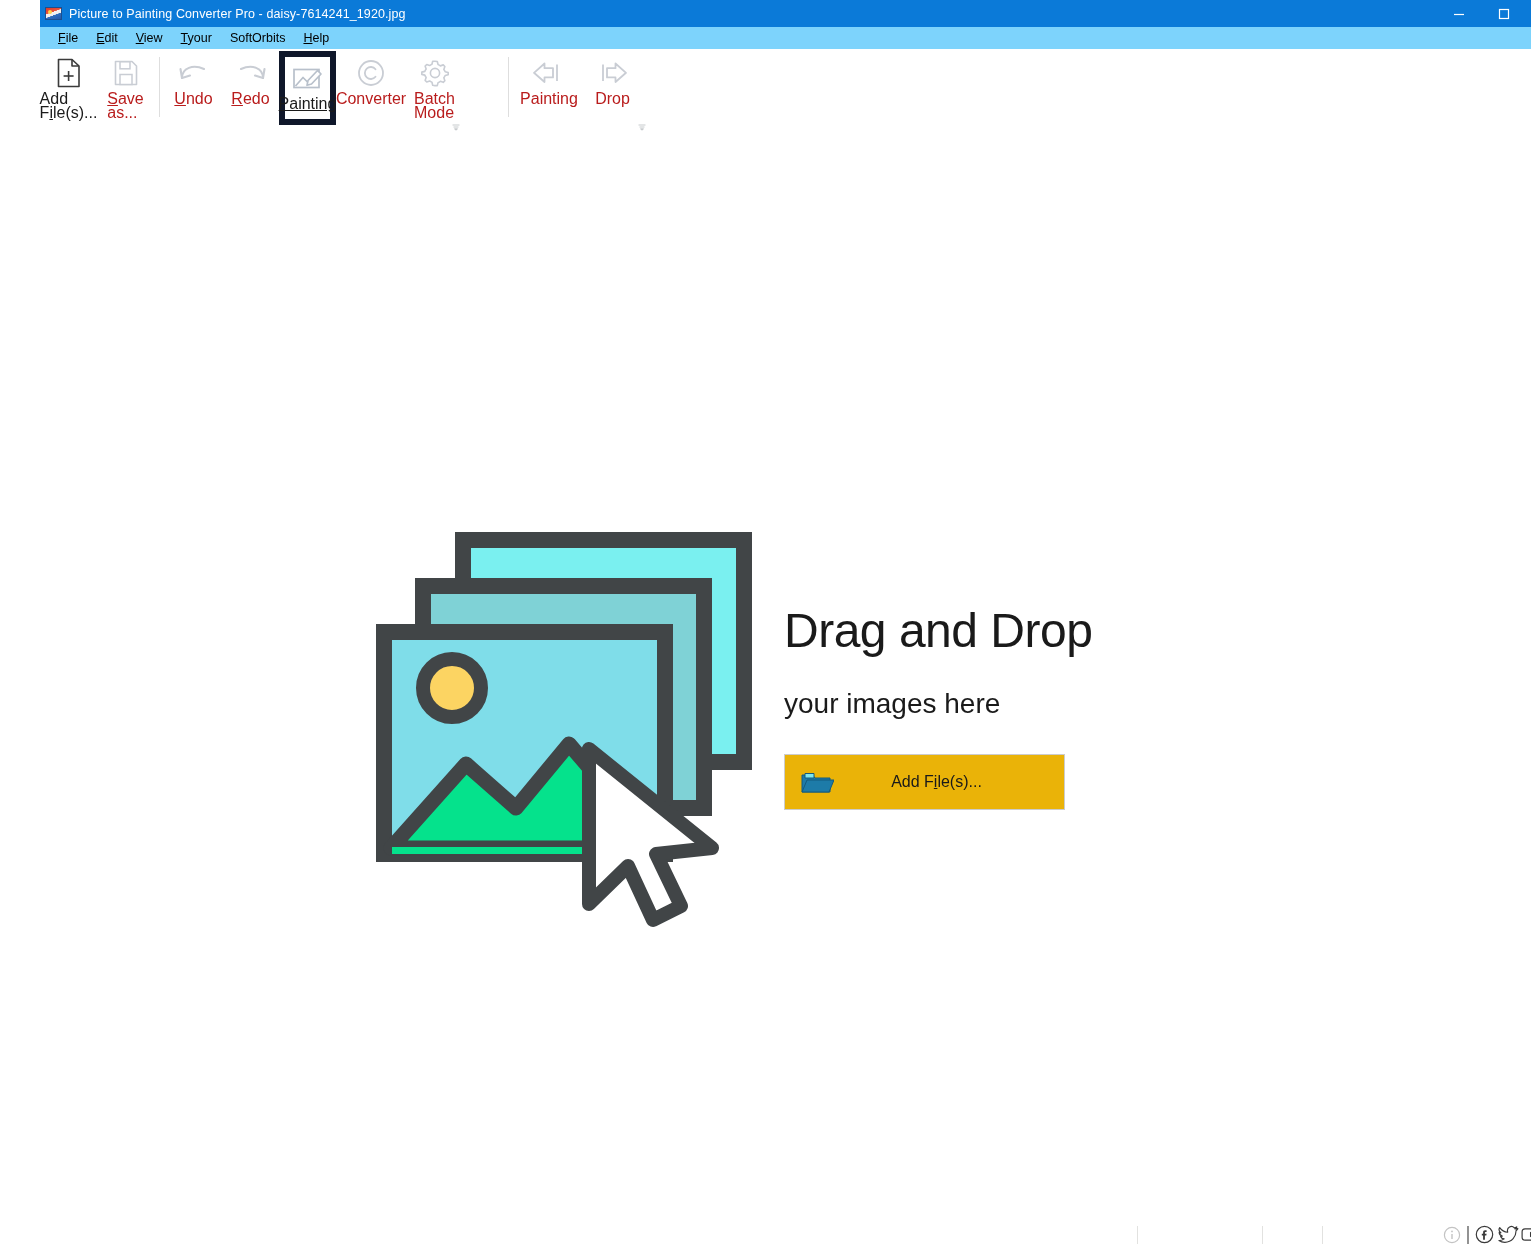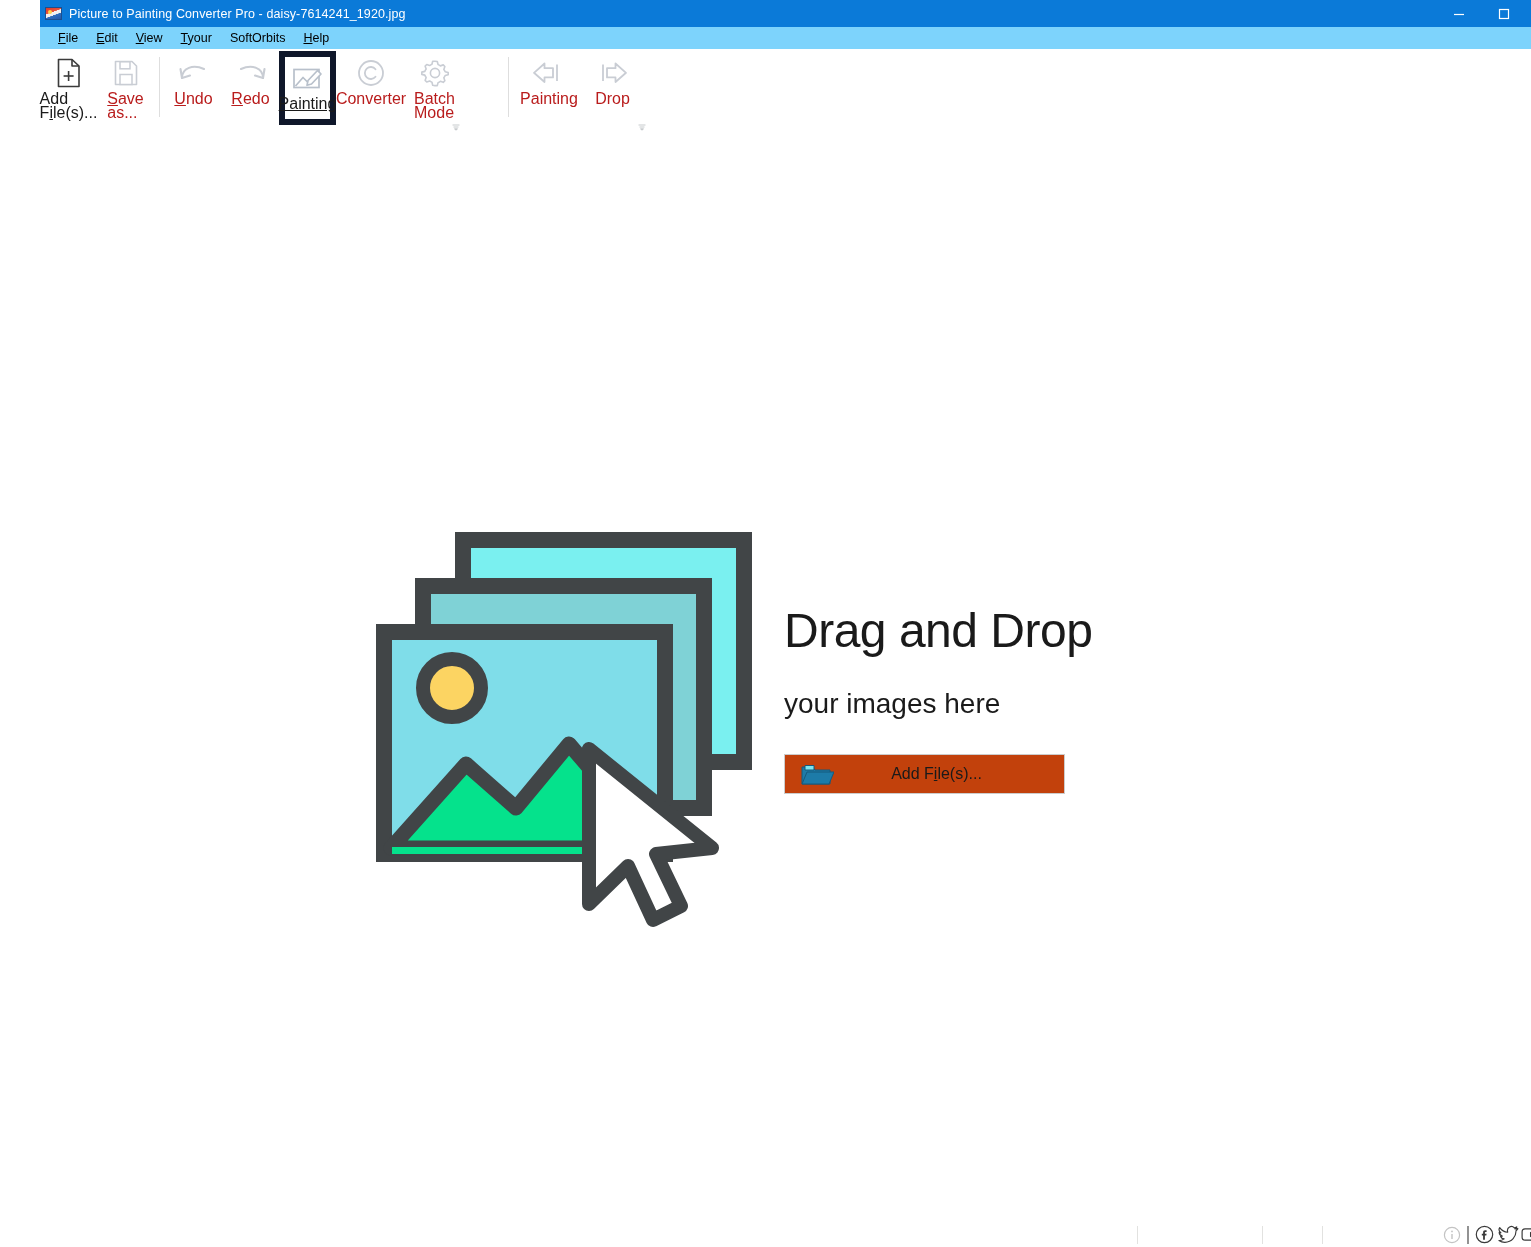--- a/index.html
+++ b/index.html
@@ -202,22 +202,22 @@
   }
   .dd-sub {
     margin-top: 22px;
     font-size: 28px;
     font-weight: 400;
     color: #1a1a1a;
   }
   .addfile-btn {
     margin-top: 34px;
     width: 281px;
-    height: 40px;
-    background: #c2410c;
+    height: 56px;
+    background: #eab308;
     border: 1px solid #cccccc;
     display: flex;
     align-items: center;
     cursor: default;
     box-sizing: border-box;
   }
   .addfile-btn .folder {
     margin-left: 14px;
     width: 36px;
     height: 30px;

